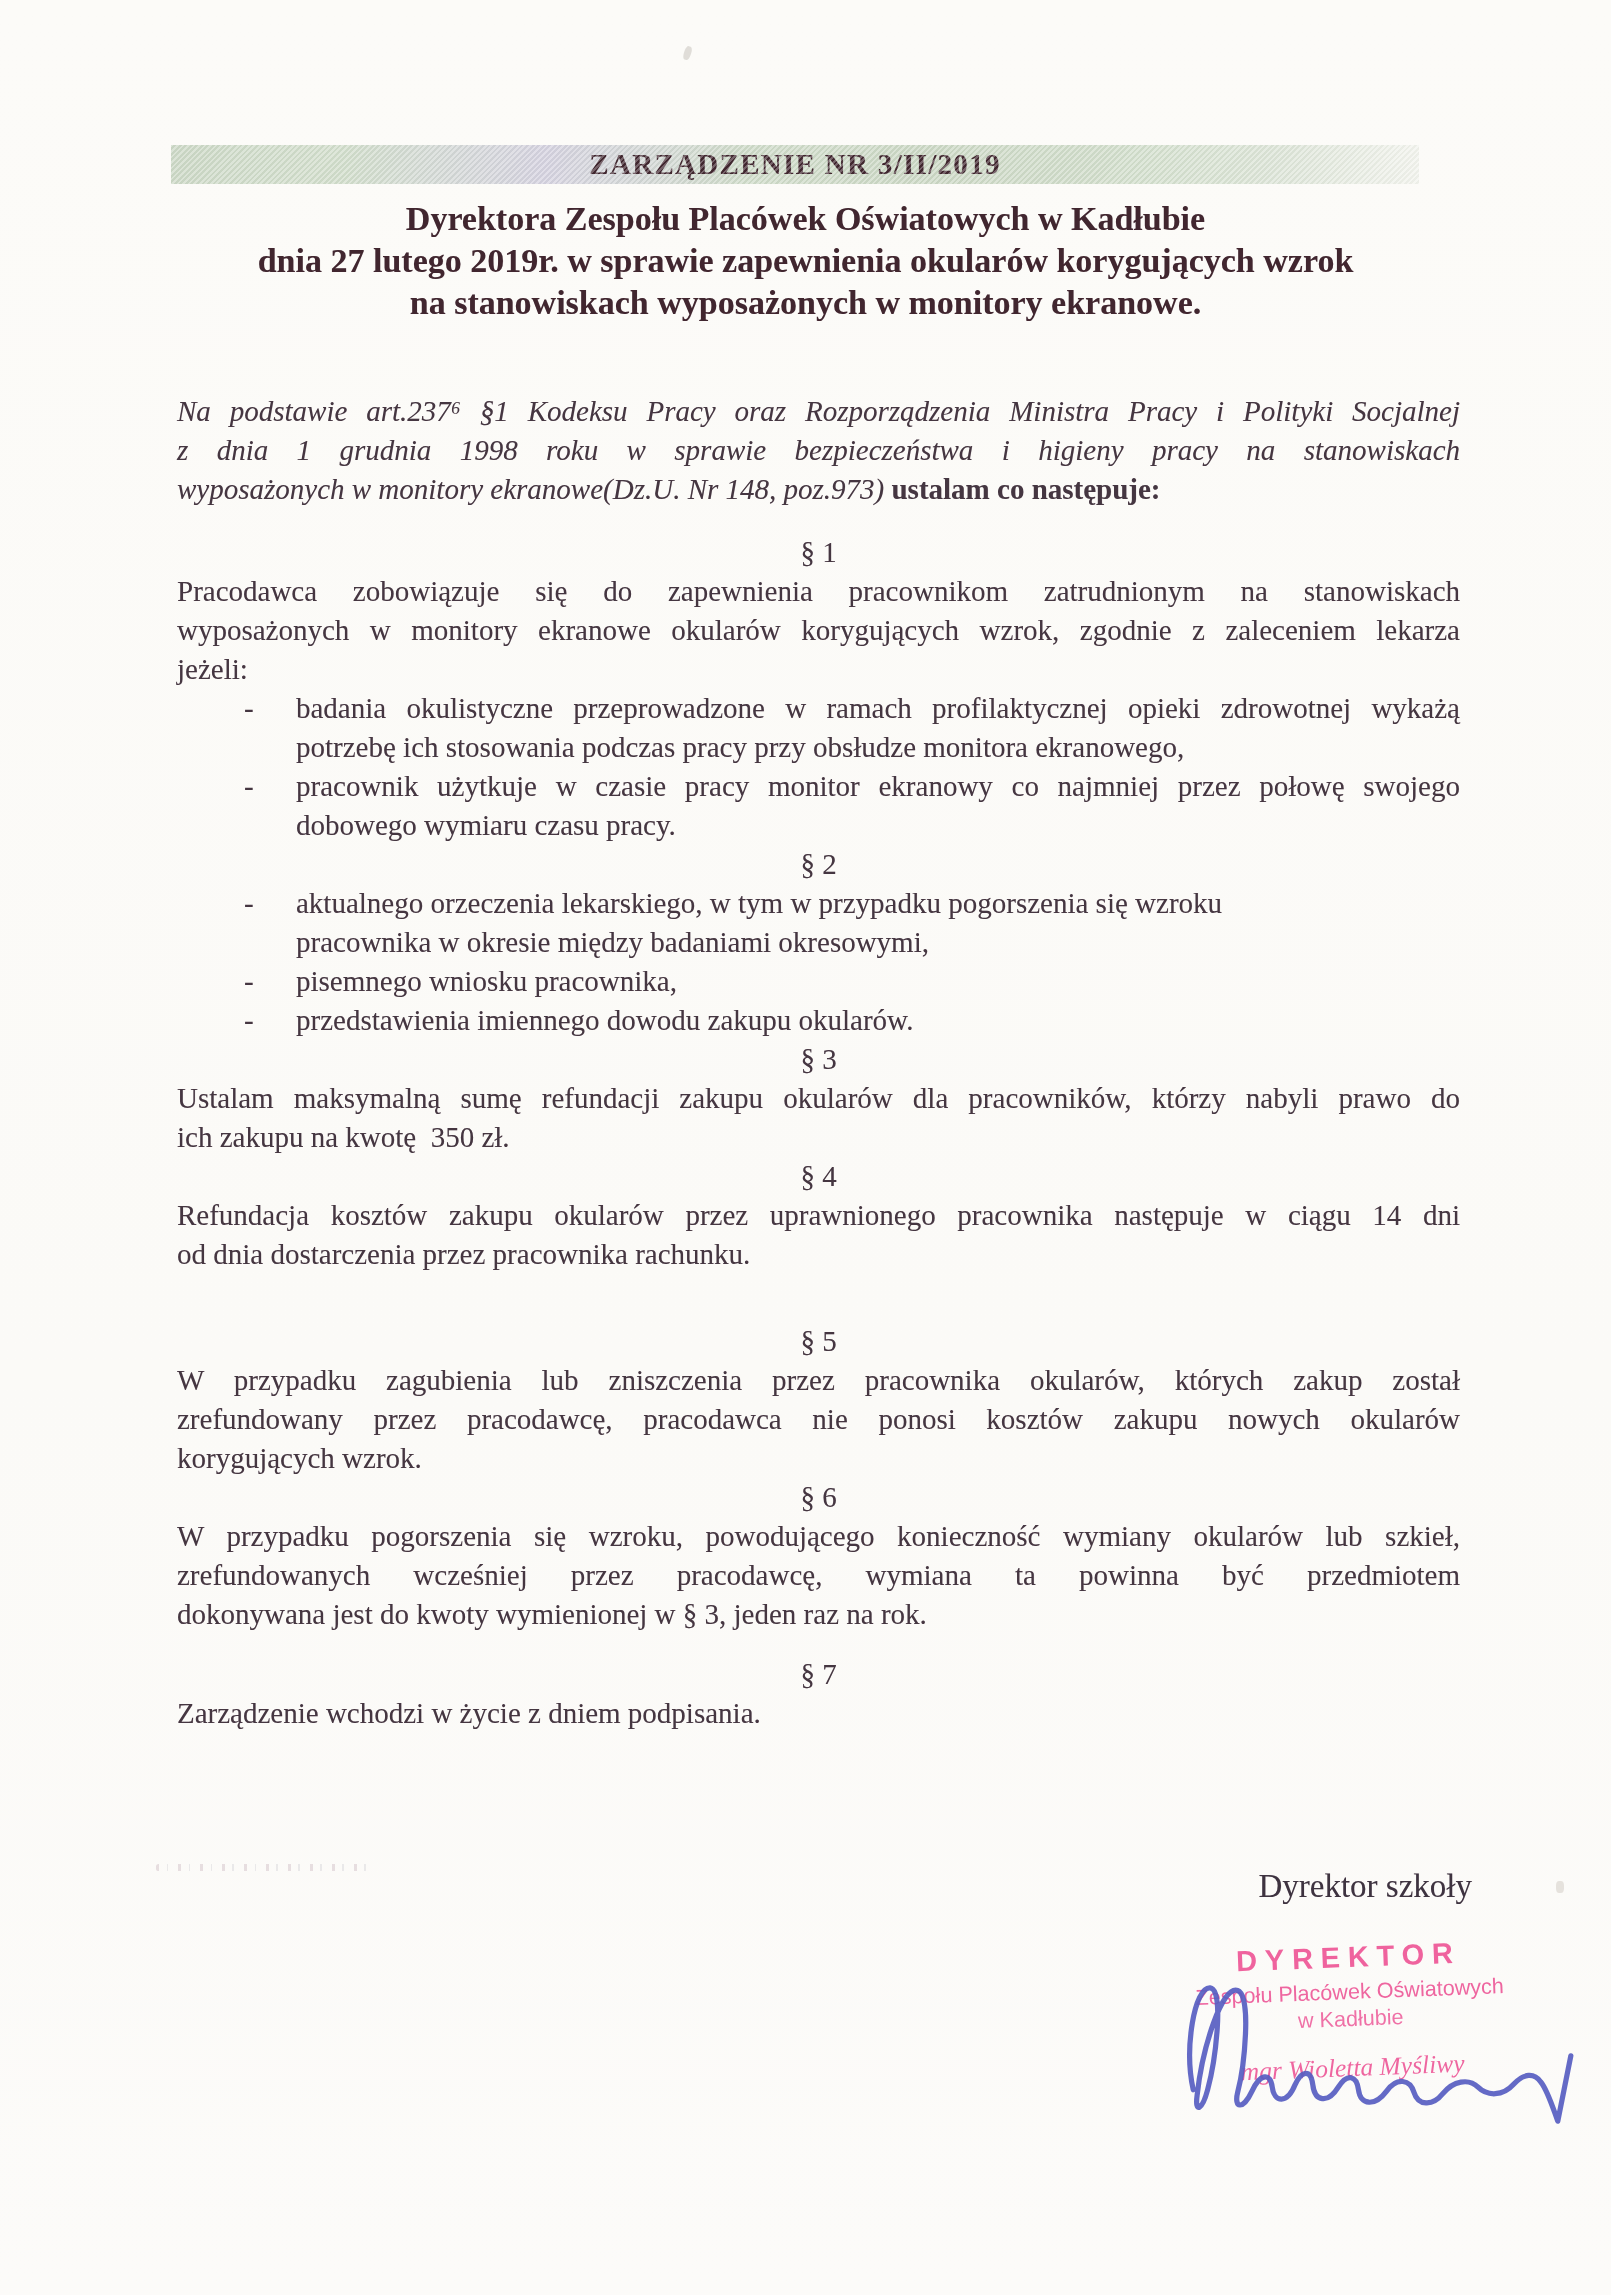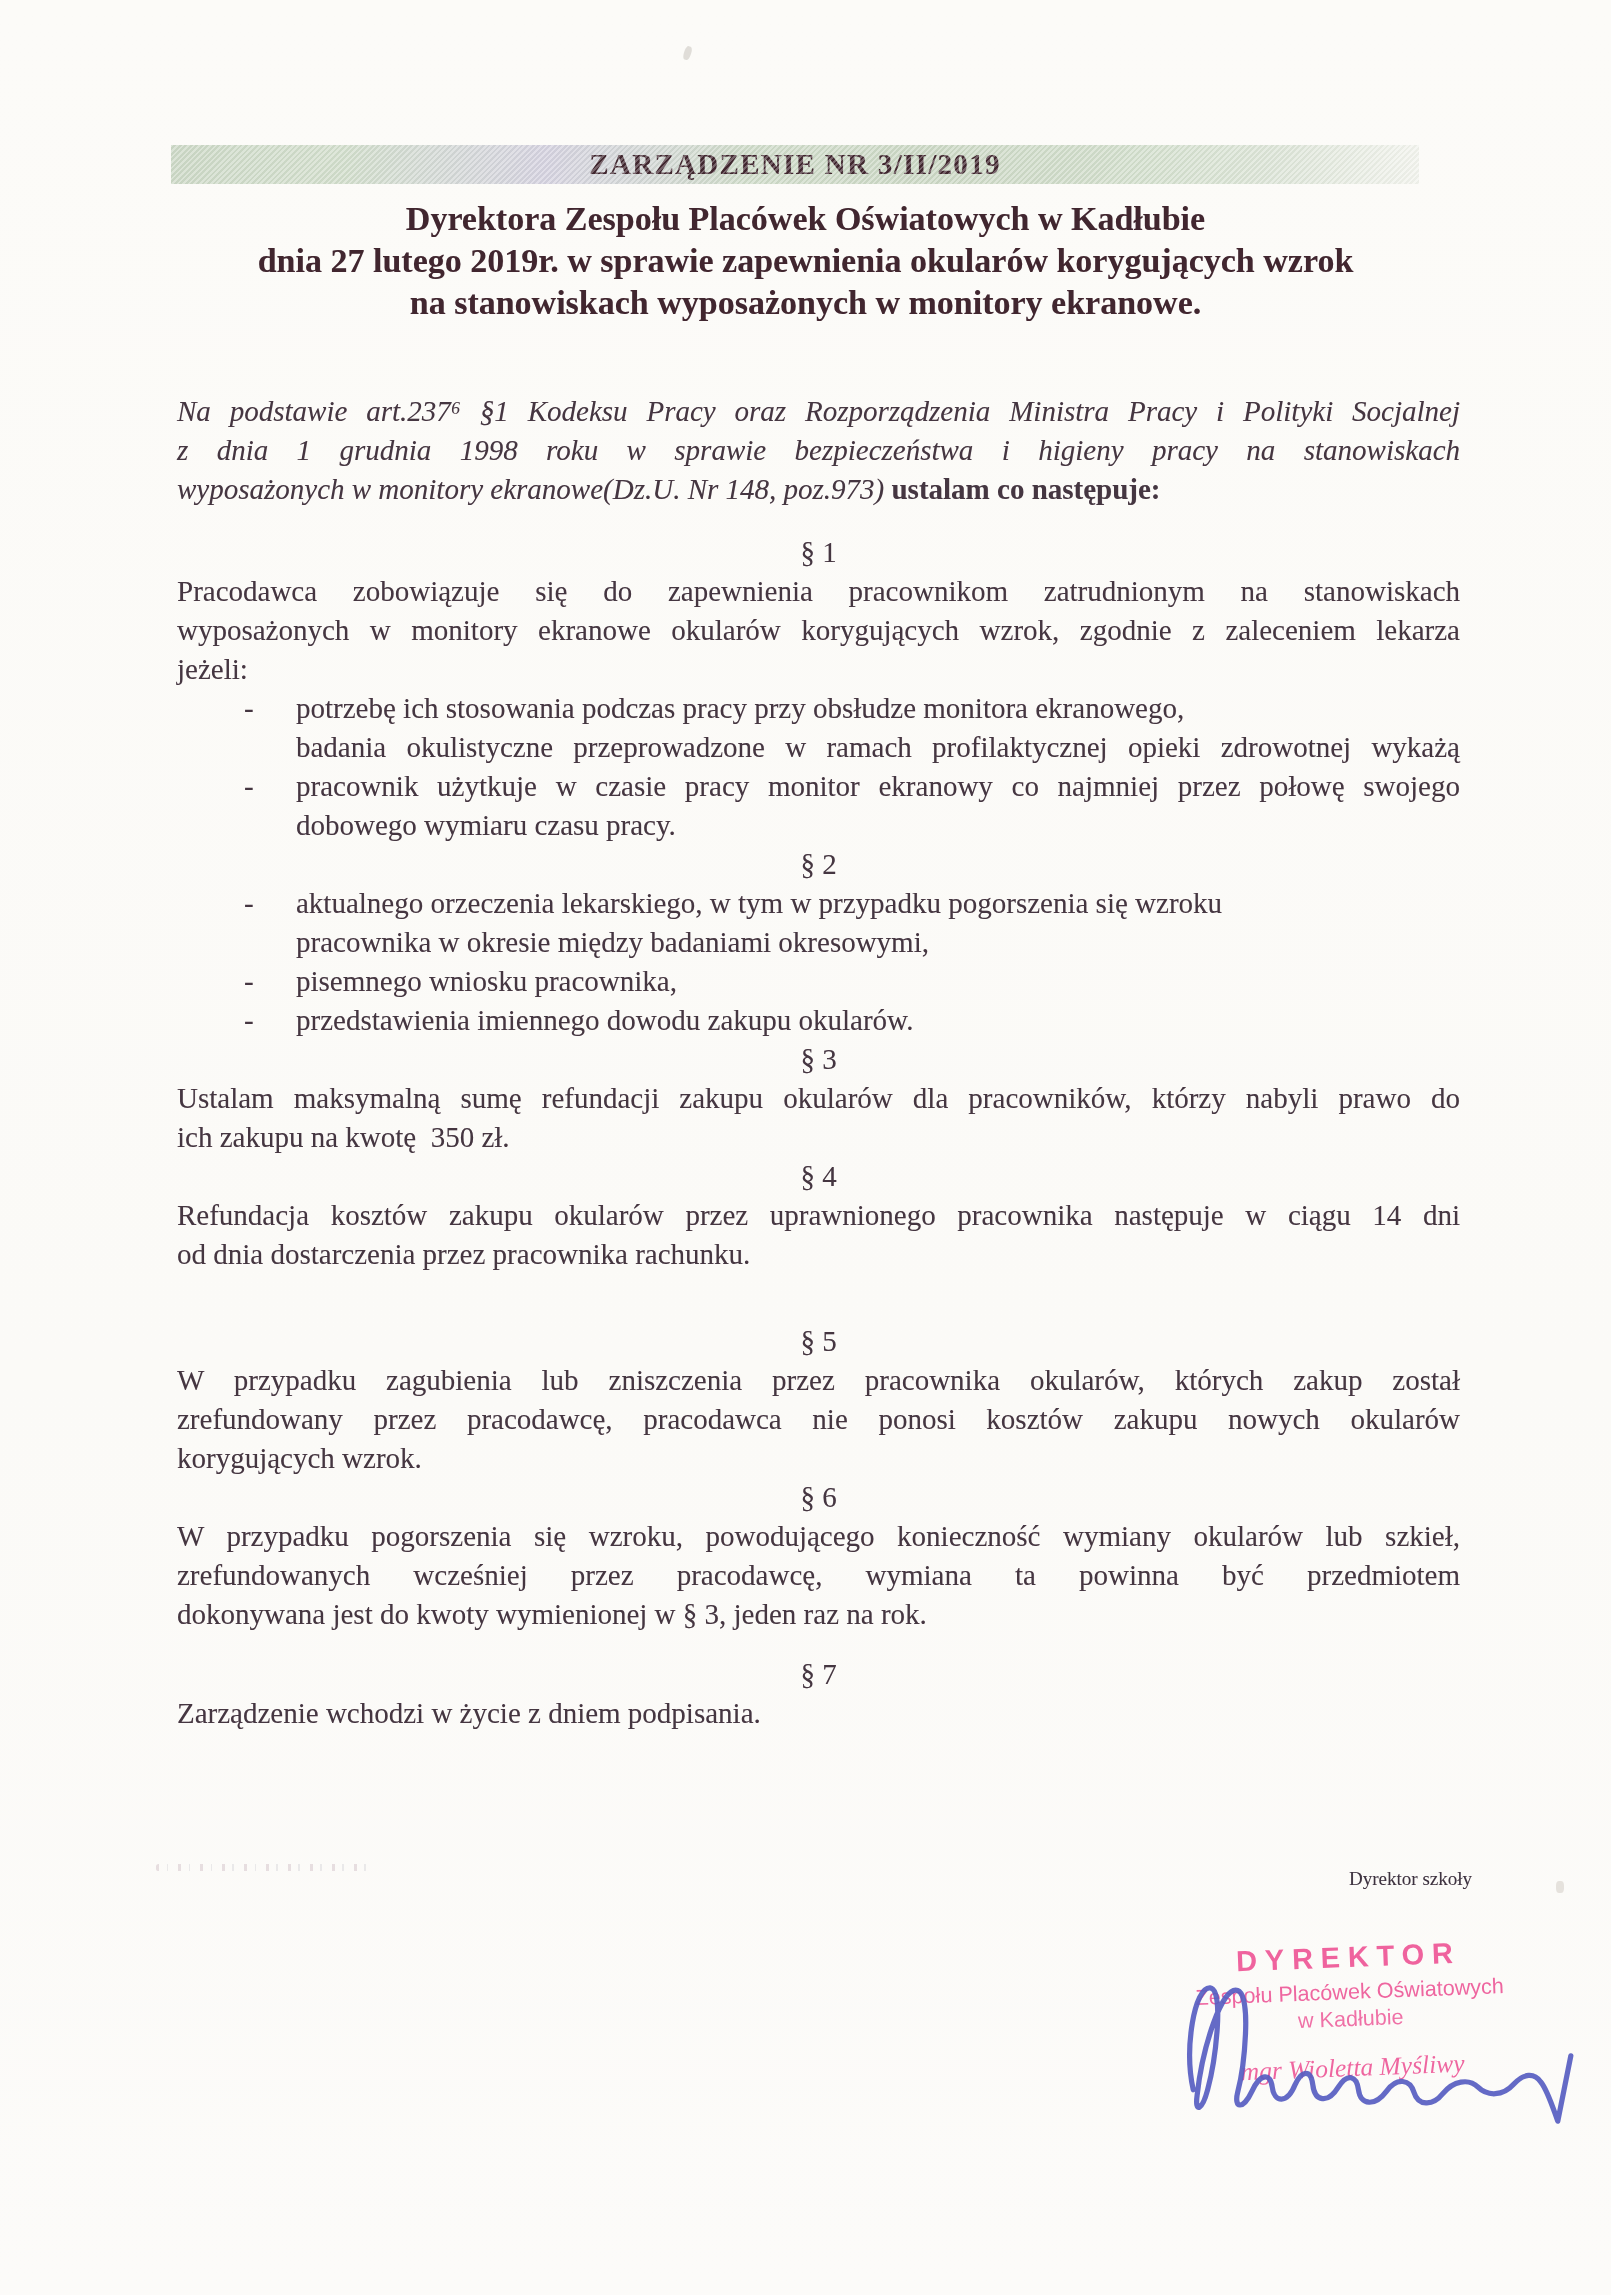--- a/index.html
+++ b/index.html
@@ -35,21 +35,21 @@
   .line{text-align:left;white-space:pre-wrap;min-height:39px;}
   .line.fill{text-align:justify;text-align-last:justify;}
   .preamble .line{font-style:italic;}
   .bold-tail{font-style:normal;font-weight:bold;}
   .section-mark{text-align:center;font-size:29px;line-height:39px;}
   .mt-s1{margin-top:23.5px}.mt-s5{margin-top:48px}.mt-s7{margin-top:21px}
   ul.bullets{list-style:none;margin:0;padding:0 0 0 119px;}
   ul.bullets li{position:relative;}
   ul.bullets li::before{content:"-";position:absolute;left:-52px;top:0;}
   
-  .sign-role{position:absolute;top:1868px;right:139px;font-size:19px;color:#3e3340;}
+  .sign-role{position:absolute;top:1868px;right:139px;font-size:33px;color:#3e3340;}
   .stamp{
     position:absolute;left:1148px;top:1941px;width:405px;text-align:center;
     transform:rotate(-2.2deg);
     font-family:"Liberation Sans","DejaVu Sans",sans-serif;
     color:var(--stamp-pink,#ee5f9c);text-shadow:none;
   }
   .stamp-l1{font-size:29px;font-weight:bold;letter-spacing:7.8px;color:#ee4f92;opacity:.88;}
   .stamp-l2{font-size:21.6px;margin-top:5.2px;opacity:.95;}
   .stamp-l3{font-size:21.6px;margin-top:1.3px;opacity:.88;}
   .stamp-l4{font-family:"Liberation Serif","DejaVu Serif",serif;font-style:italic;font-size:25.5px;margin-top:21px;opacity:.95;}
@@ -88,22 +88,22 @@
     </div>
 
     <div class="section-mark mt-s1">§ 1</div>
     <div>
       <div class="line fill">Pracodawca zobowiązuje się do zapewnienia pracownikom zatrudnionym na stanowiskach</div>
       <div class="line fill">wyposażonych w monitory ekranowe okularów korygujących wzrok, zgodnie z zaleceniem lekarza</div>
       <div class="line">jeżeli:</div>
     </div>
     <ul class="bullets">
       <li>
+        <div class="line fill">badania okulistyczne przeprowadzone w ramach profilaktycznej opieki zdrowotnej wykażą</div>
         <div class="line">potrzebę ich stosowania podczas pracy przy obsłudze monitora ekranowego,</div>
-        <div class="line fill">badania okulistyczne przeprowadzone w ramach profilaktycznej opieki zdrowotnej wykażą</div>
       </li>
       <li>
         <div class="line fill">pracownik użytkuje w czasie pracy monitor ekranowy co najmniej przez połowę swojego</div>
         <div class="line">dobowego wymiaru czasu pracy.</div>
       </li>
     </ul>
 
     <div class="section-mark">§ 2</div>
     <ul class="bullets">
       <li>

